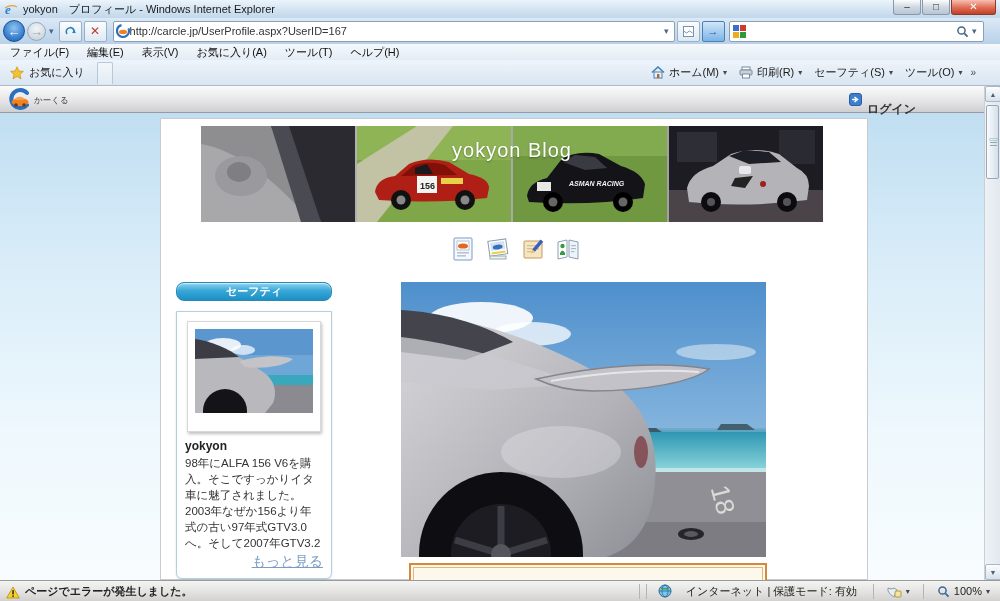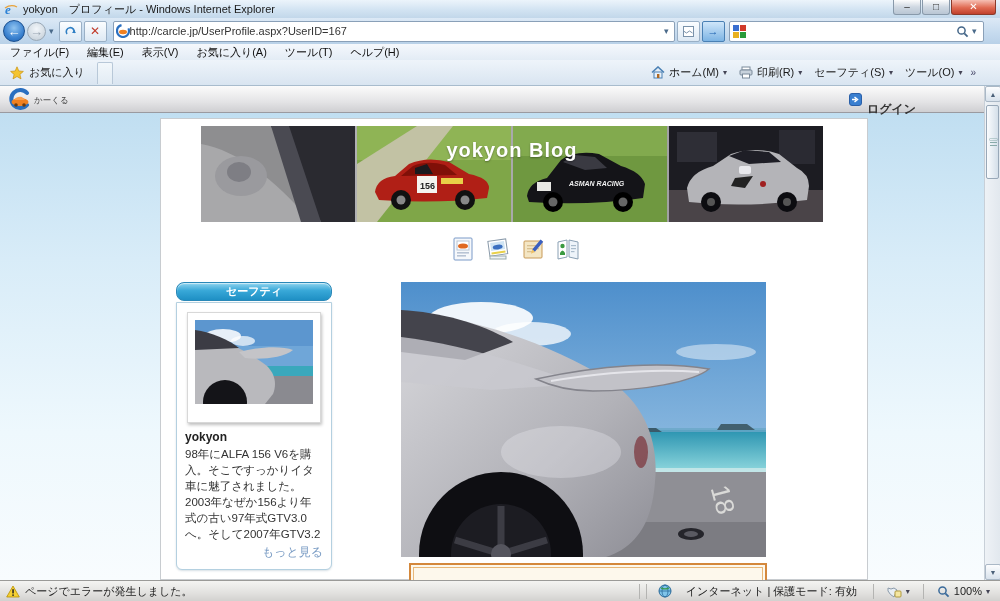--- a/index.html
+++ b/index.html
@@ -53,56 +53,56 @@
   .sitebar { position:absolute; left:0; top:0; width:984px; height:27px;
     background:linear-gradient(#fbfbfb,#e4e4e6 60%,#cfcfd2); border-bottom:1px solid #9a9aa0; display:flex; align-items:center; padding:0 8px; }
   .loginarea { margin-left:auto; display:flex; align-items:center; gap:5px; margin-right:60px; }
   .loginarea .label { font-size:12px; font-weight:bold; color:#333;margin-top:20px; }
 
   .card { position:absolute; left:160px; top:32px; width:708px; height:462px; background:#fff; border:1px solid #c8ccd0; }
 
   .banner { position:absolute; left:40px; top:7px; width:622px; height:96px; display:flex; gap:2px;
     background:linear-gradient(90deg,#b8b8ba,#9a9a9c); }
   .banner svg { display:block; }
-  .bannertitle { position:absolute; left:0; top:13px; width:622px; text-align:center; font-size:20px; font-weight:bold;
+  .bannertitle { position:absolute; left:0; top:13px; width:622px; text-align:center; font-size:20px; font-weight:normal;
     color:#fff; text-shadow:0 1px 2px rgba(0,0,0,.35); letter-spacing:1px; }
 
   .iconsrow { position:absolute; left:0; top:118px; width:708px; display:flex; justify-content:center; gap:11px; }
   .navicon { width:24px; height:24px; }
 
   .sidebar { position:absolute; left:15px; top:163px; width:156px; }
   .sbheader { height:19px; border-radius:8px; border:1px solid #2a88b8;
     background:linear-gradient(#8fd4ef,#38a8d8 45%,#1e8fc4); color:#fff; font-weight:bold; font-size:11px;
     display:flex; align-items:center; justify-content:center; box-shadow:inset 0 1px 1px rgba(255,255,255,.6); }
-  .sbbox { margin-top:1px; background:#fff; border:1px solid #b4d0e0; border-radius:0 0 6px 6px; padding:9px 8px 8px; height:268px;
+  .sbbox { margin-top:10px; background:#fff; border:1px solid #b4d0e0; border-radius:0 0 6px 6px; padding:9px 8px 8px; height:268px;
     box-shadow:0 1px 2px rgba(120,150,170,.3); }
   .polaroid { width:134px; margin:0 auto; background:#fff; border:1px solid #d8d8d8; box-shadow:1px 2px 3px rgba(0,0,0,.25); padding:7px 7px 18px; }
   .polaroid svg { display:block; }
   .sbname { font-size:12px; font-weight:bold; margin-top:7px; color:#222; }
   .sbbio { font-size:11.5px; line-height:16px; color:#333; margin-top:2px; height:96px; overflow:hidden; }
-  .sbmore { text-align:right; font-size:12px; color:#7a9cc4; margin-top:2px; cursor:pointer; }
+  .sbmore { text-align:right; font-size:14px; color:#7a9cc4; margin-top:2px; cursor:pointer;text-decoration:underline; }
 
   .mainphoto { position:absolute; left:240px; top:163px; width:365px; height:275px; }
   .mainphoto svg { display:block; }
 
   .orangebox { position:absolute; left:248px; top:444px; width:358px; height:50px;
     border:2px solid #d4883c; background:#fdf8ec; box-shadow:inset 0 0 0 2px #fdf8ec, inset 0 0 0 3px #e8b87a; }
 
   
   .vscroll { position:absolute; right:0; top:86px; width:16px; height:494px; background:linear-gradient(90deg,#eef2f6,#e2e8ee); border-left:1px solid #c8d0d8; }
   .sbtn { position:absolute; left:0; width:16px; height:16px; background:linear-gradient(#fcfdfe,#d8e2ec); border:1px solid #aab8c6; border-radius:2px;
     display:flex; align-items:center; justify-content:center; font-size:7px; color:#4a6078; }
   .sthumb { position:absolute; left:1px; top:19px; width:13px; height:74px; border:1px solid #98a8b8; border-radius:2px;
     background:linear-gradient(90deg,#fafcfe,#d4dfe9); }
   .sthumb::after { content:""; position:absolute; left:3px; top:33px; width:7px; height:1px; box-shadow:0 0 0 .5px #8aa,0 3px 0 0 #8aa,0 6px 0 0 #8aa; }
 
   
   .statusbar { position:absolute; left:0; top:580px; width:1000px; height:21px;
     background:linear-gradient(#f4f4f2,#e2e1df 60%,#d2d1cf); border-top:1px solid #9a9a98; display:flex; align-items:center; font-size:11px; color:#222; }
-  .st-left { display:flex; align-items:center; gap:5px; padding:0 6px; flex:1; }
+  .st-left { display:flex; align-items:flex-end; gap:5px; padding:0 6px; flex:1;font-weight:bold; }
   .st-sep { width:1px; height:15px; background:#b4b4b2; margin:0 3px; }
   .st-zone { display:flex; align-items:flex-start; gap:14px; width:220px; padding-left:8px; }
   .st-group { display:flex; align-items:center; gap:4px; padding:0 10px; }
   .drop { font-size:8px; color:#445; }
 </style>
 </head>
 <body>
 
 <div class="screen">
 

